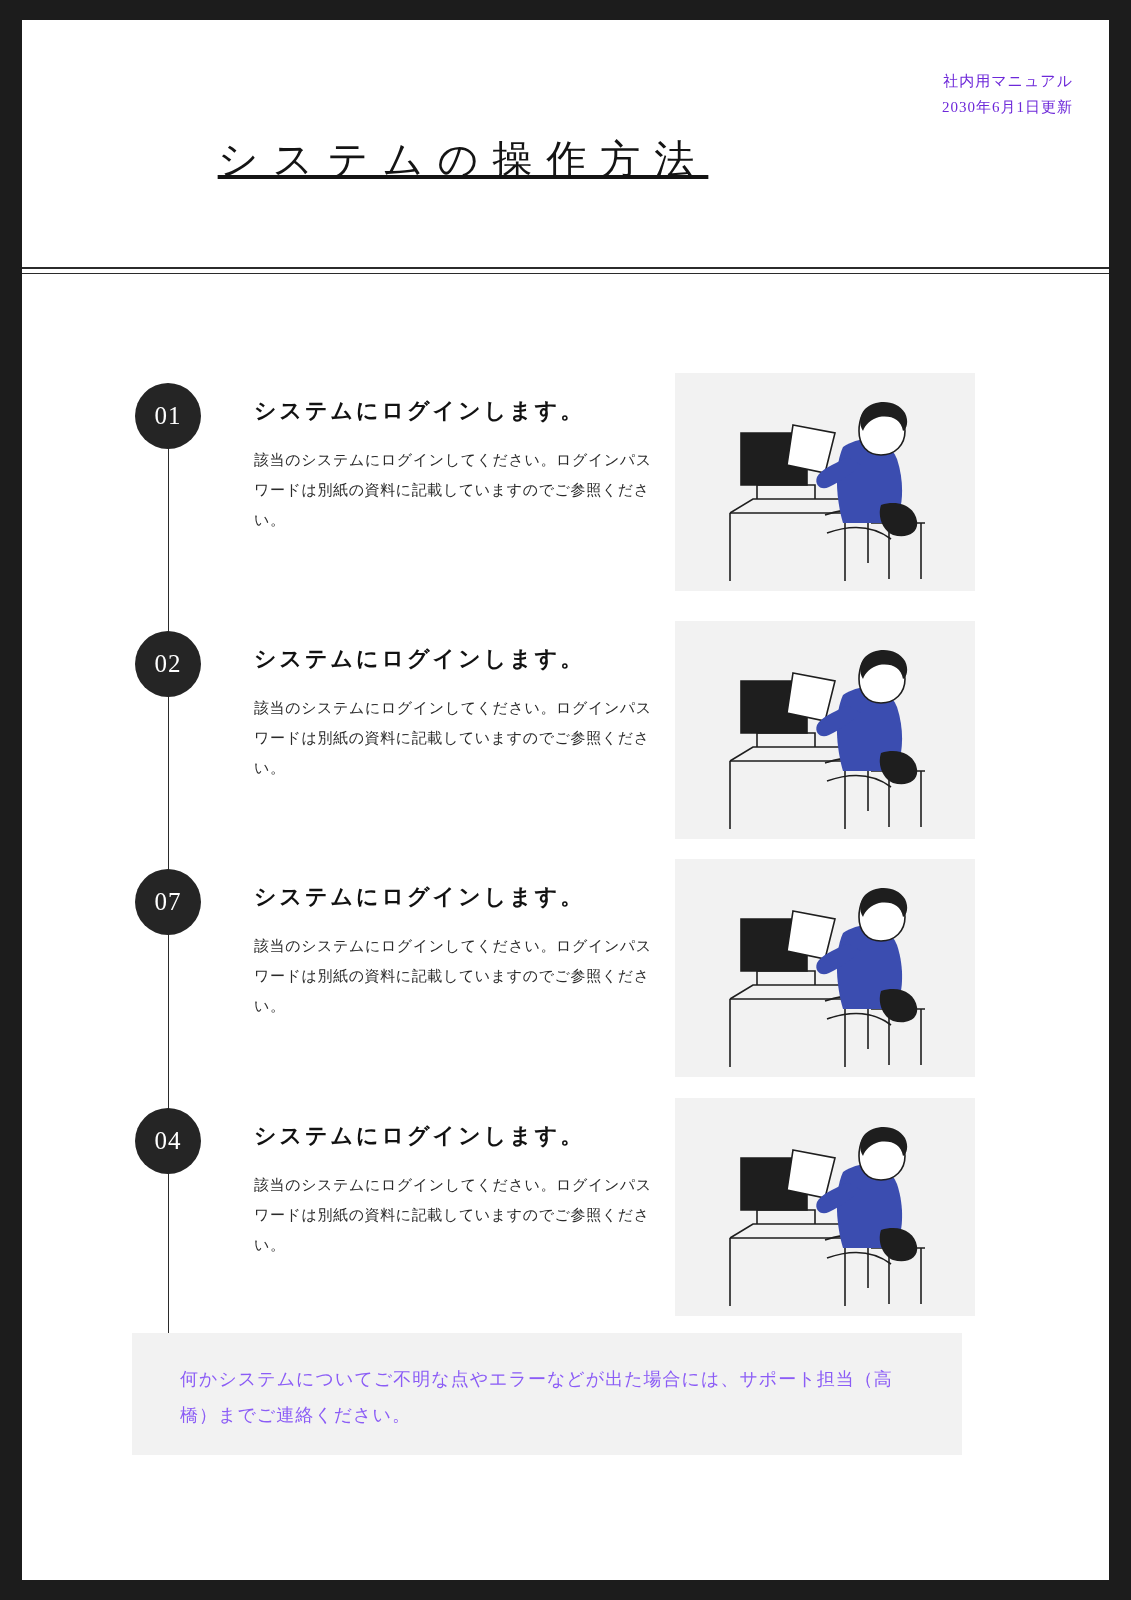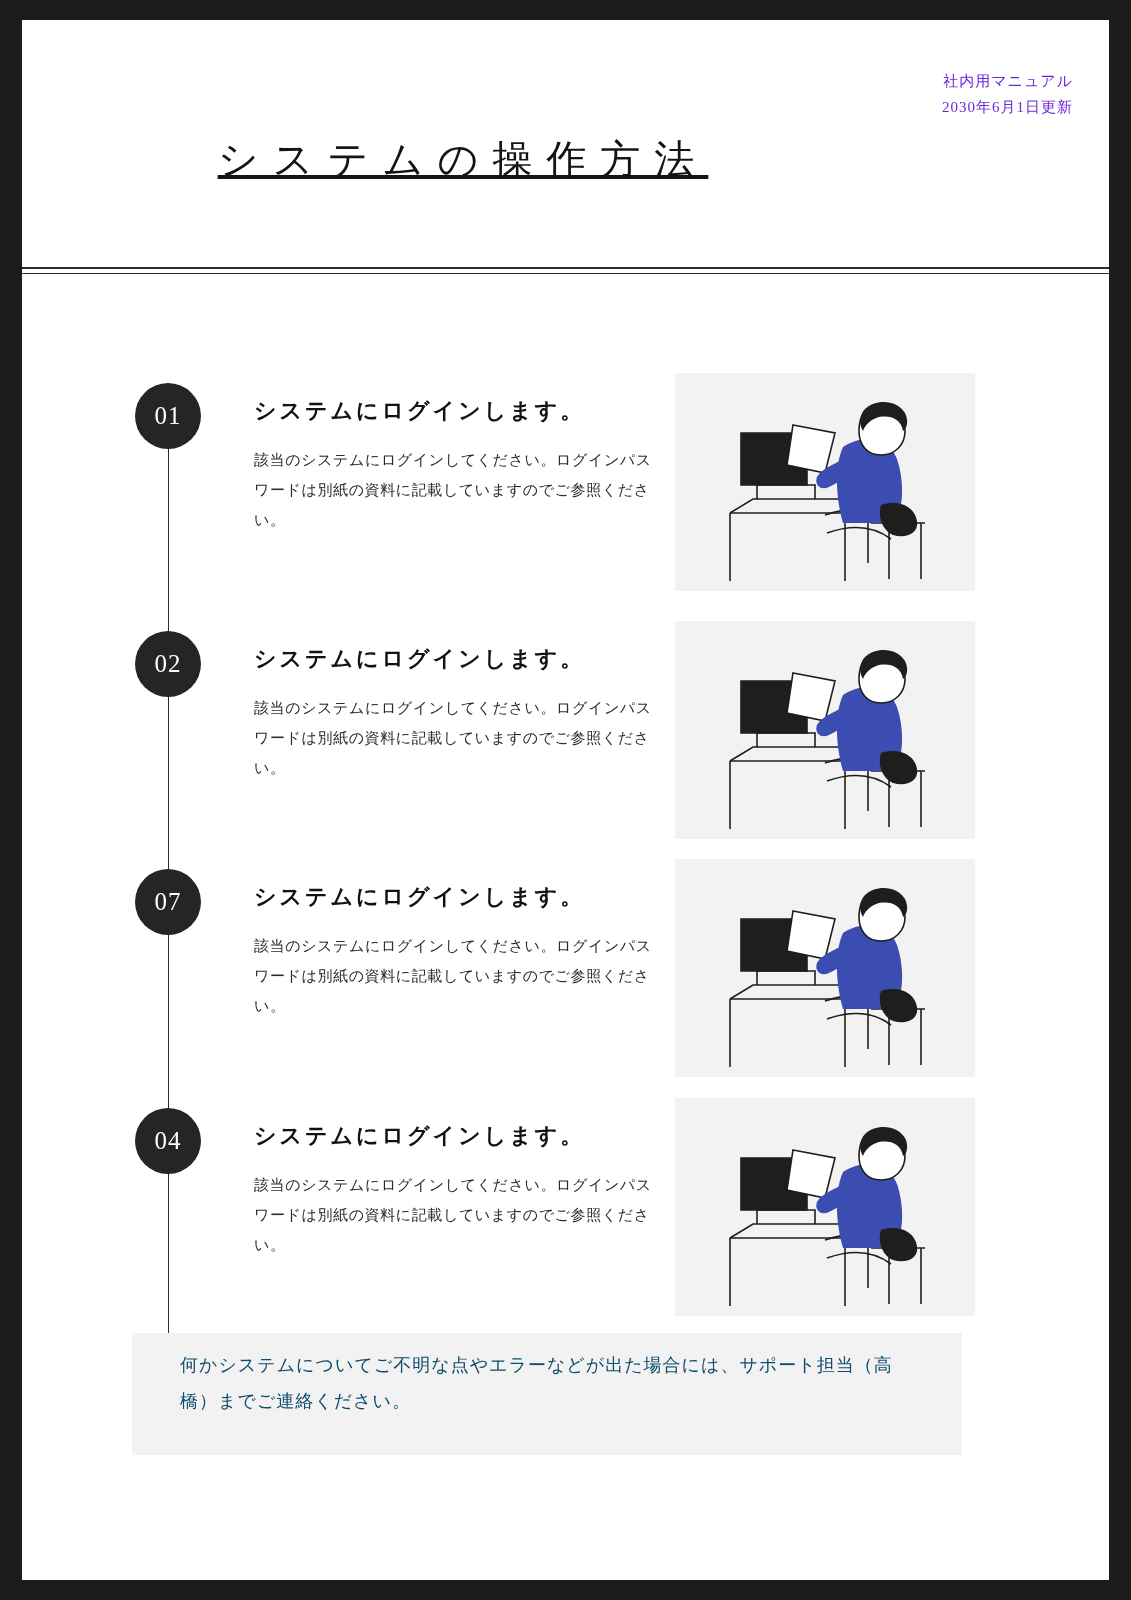--- a/index.html
+++ b/index.html
@@ -139,26 +139,26 @@
     position: absolute;
     left: 110px;
     top: 1313px;
     width: 830px;
     height: 122px;
     background: #f2f2f2;
   }
   .note-text {
     position: absolute;
     left: 48px;
-    top: 14px;
+    top: 28px;
     width: 740px;
     font-size: 18px;
     line-height: 2.0;
     letter-spacing: 1px;
-    color: #0c4a6e;
+    color: #8b5cf6;
   }
 </style>
 </head>
 <body>
 
 <div class="page">
 
   <div class="header">
     <div class="meta">
       <div>社内用マニュアル</div>

